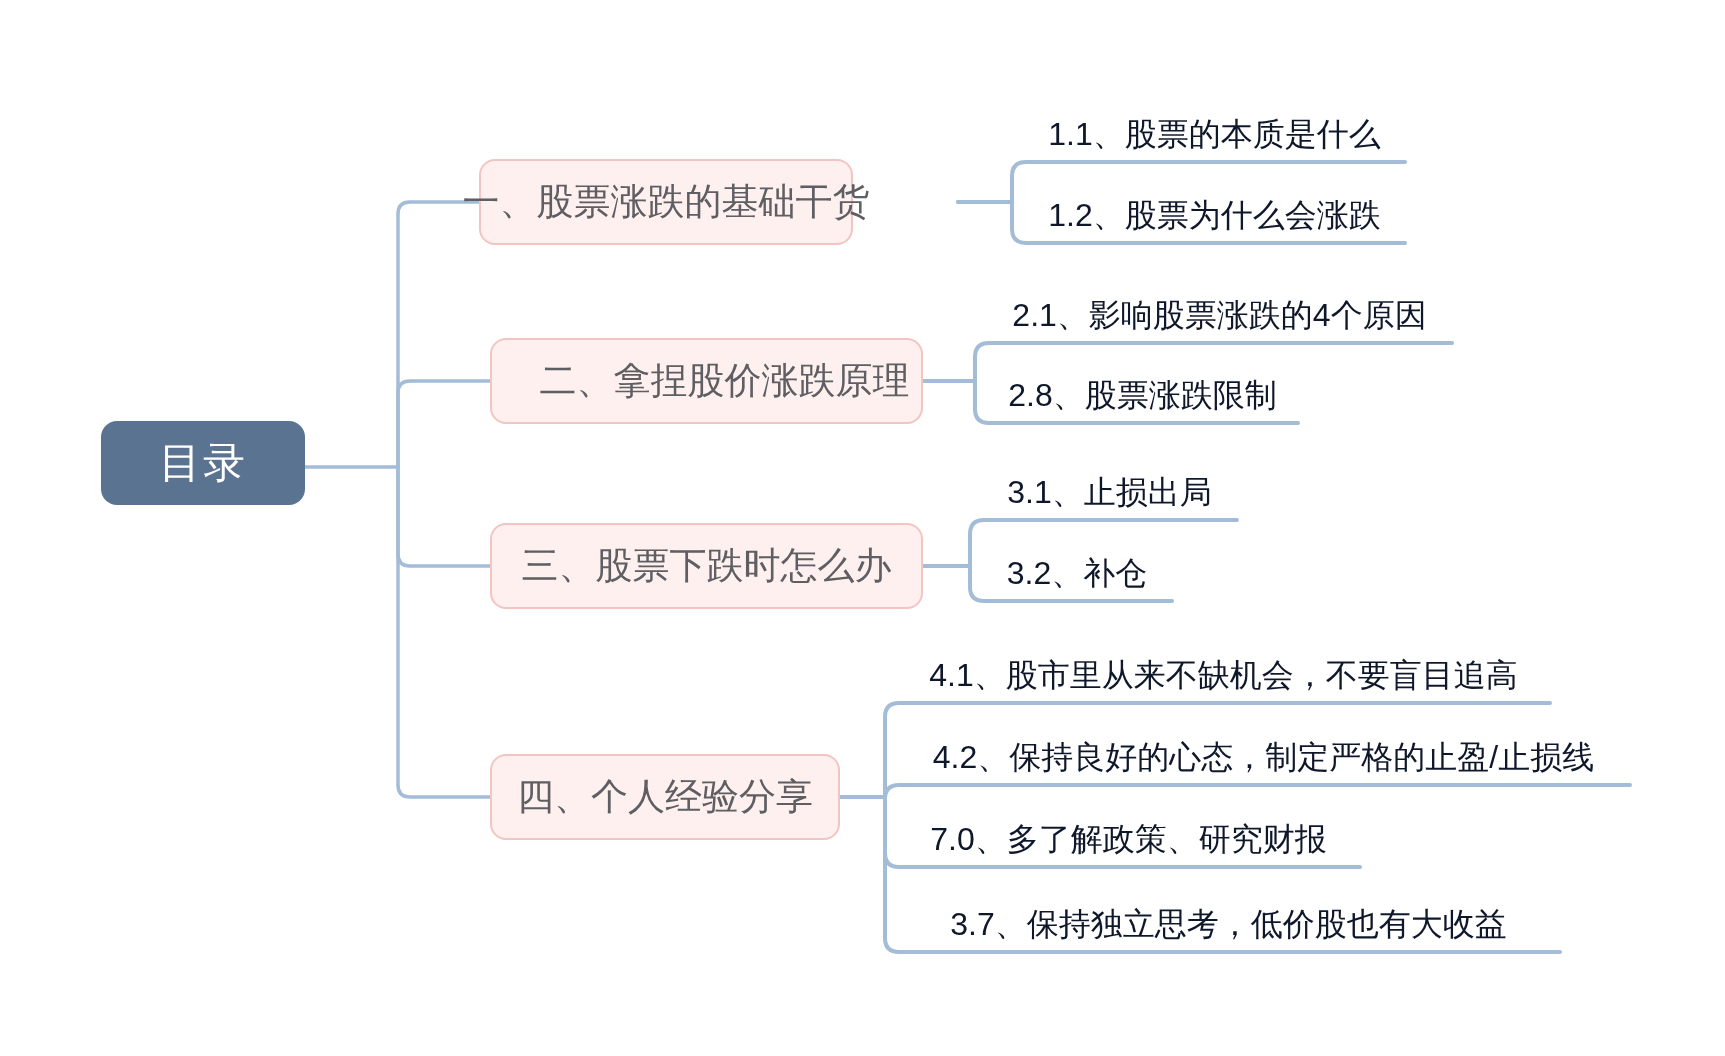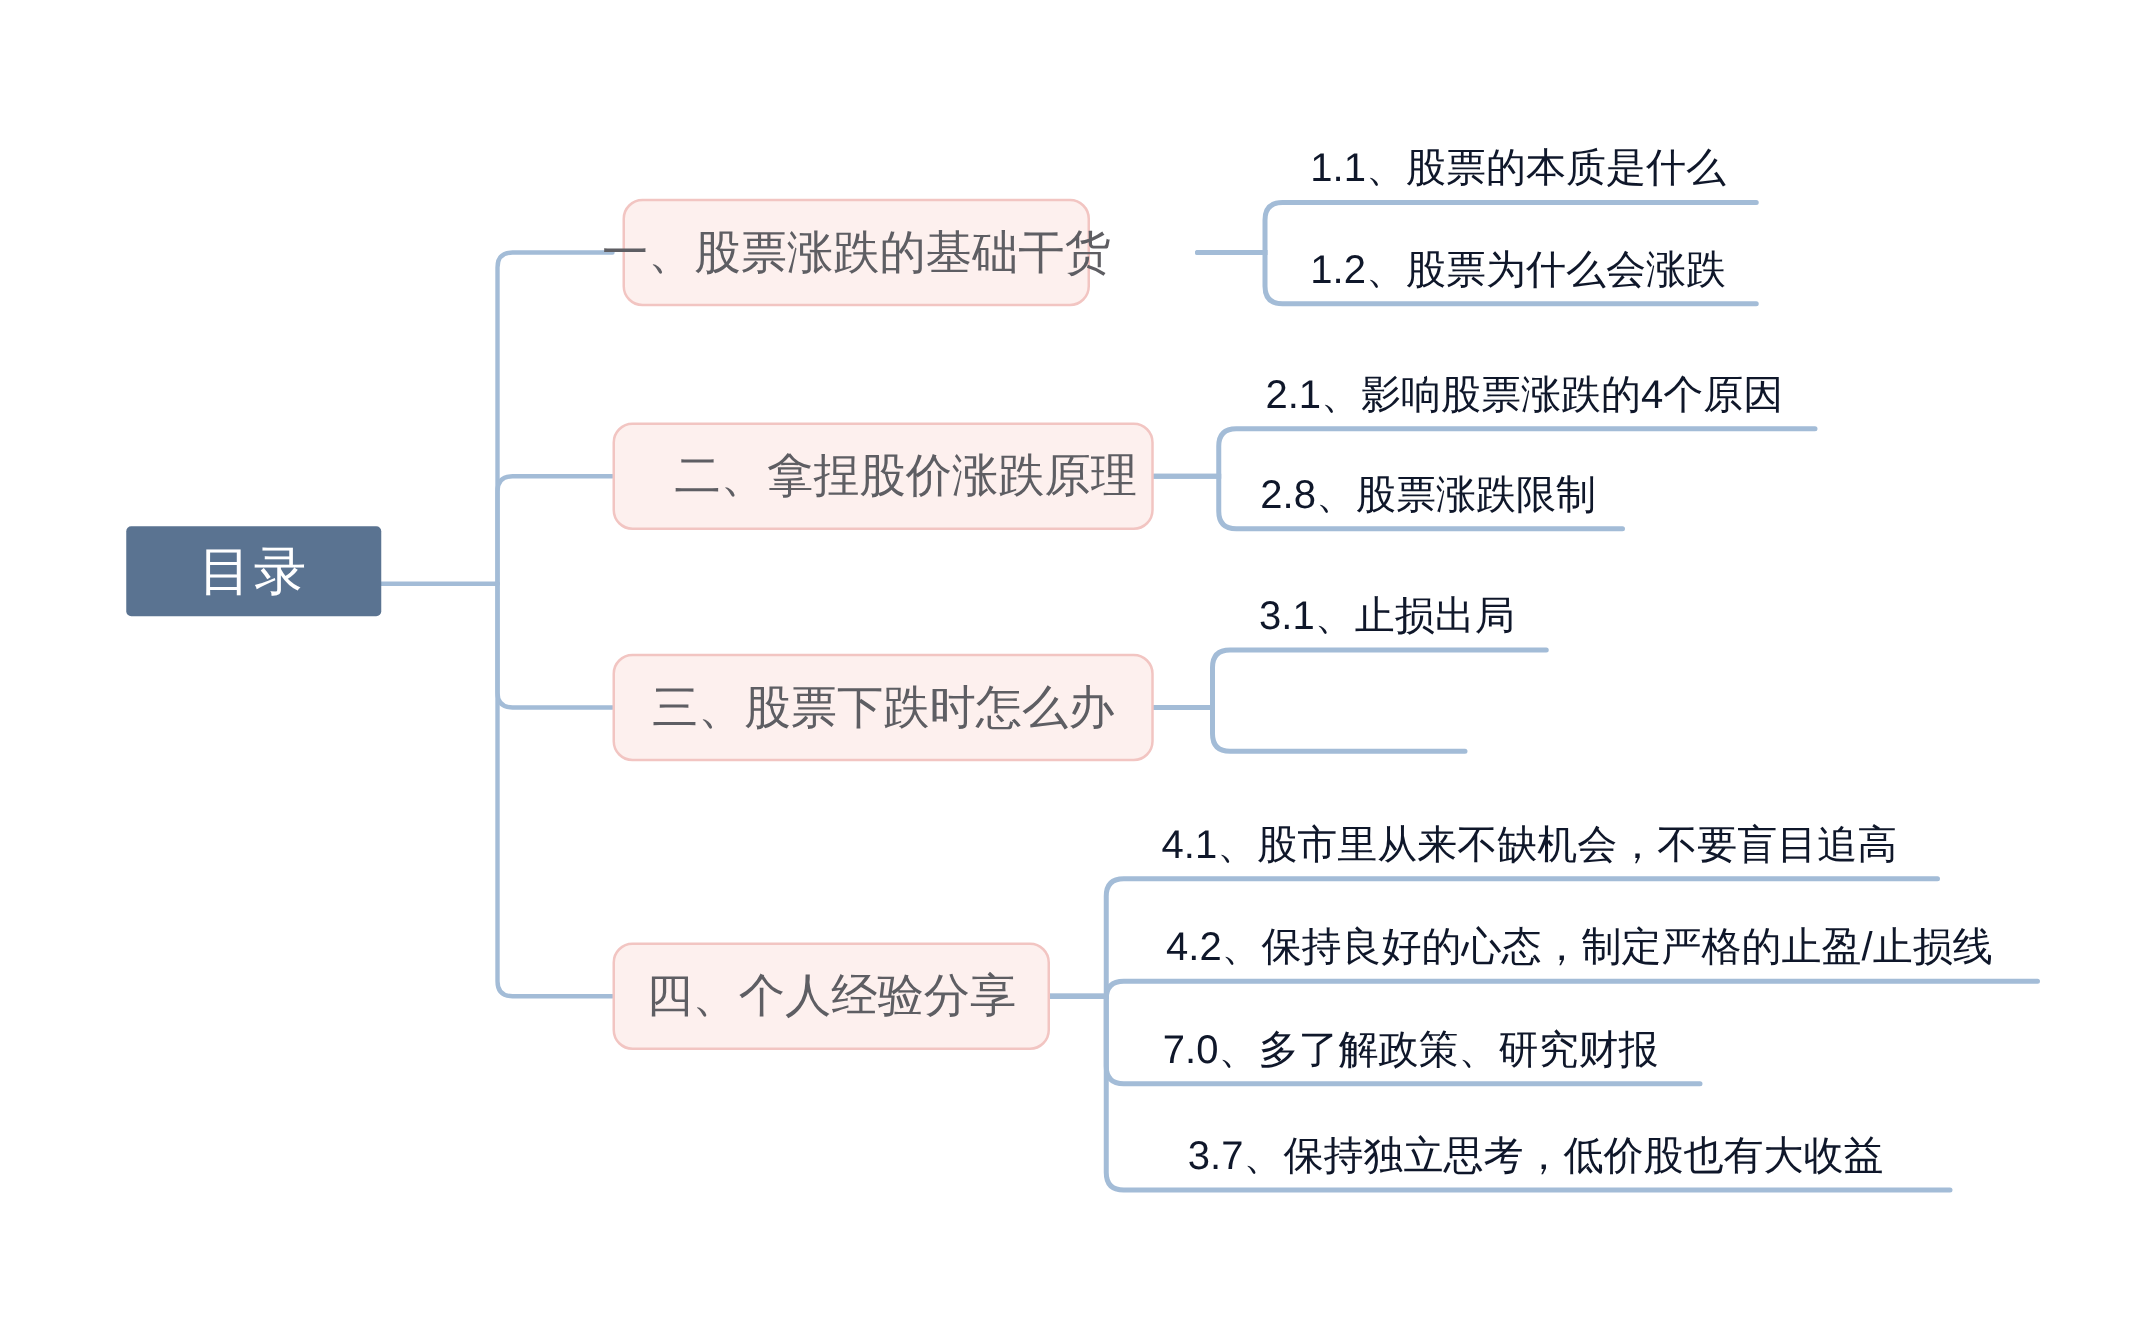--- a/index.html
+++ b/index.html
@@ -24,36 +24,36 @@
     position: absolute;
     display: flex;
     align-items: center;
     justify-content: center;
     box-sizing: border-box;
     white-space: nowrap;
     cursor: default;
   }
   .root-topic {
     left: 101px; top: 421px;
-    width: 204px; height: 72px;
+    width: 204px; height: 84px;
     background: #5a7391;
-    border-radius: 4px;
+    border-radius: 16px;
     color: #ffffff;
     font-size: 42px;
     letter-spacing: 2px;
   }
   .branch-topic {
     background: #fdf0ee;
     border: 2.5px solid #f2c5c2;
     border-radius: 16px;
     color: #5e5e63;
     font-size: 37px;
     height: 86px;
   }
-  .branch-1 { left: 498px; top: 159px; width: 374px; }
+  .branch-1 { left: 479px; top: 159px; width: 374px; }
   .branch-2 { left: 490px; top: 338px; width: 433px; padding-left: 36px; }
   .branch-3 { left: 490px; top: 523px; width: 433px; }
   .branch-4 { left: 490px; top: 754px; width: 350px; }
   .child-topic {
     color: #0f172a;
     font-size: 32px;
     height: 42px;
     justify-content: center;
   }
   .child-1-1 { left: 1024px; top: 114px; width: 381px; }
@@ -103,19 +103,20 @@
   <div class="topic branch-topic branch-3">三、股票下跌时怎么办</div>
   <div class="topic branch-topic branch-4">四、个人经验分享</div>
 
   <div class="topic child-topic child-1-1">1.1、股票的本质是什么</div>
   <div class="topic child-topic child-1-2">1.2、股票为什么会涨跌</div>
 
   <div class="topic child-topic child-2-1">2.1、影响股票涨跌的4个原因</div>
   <div class="topic child-topic child-2-2">2.8、股票涨跌限制</div>
 
   <div class="topic child-topic child-3-1">3.1、止损出局</div>
+  <div class="topic child-topic child-3-2">3.2、补仓</div>
 
   <div class="topic child-topic child-4-1">4.1、股市里从来不缺机会，不要盲目追高</div>
   <div class="topic child-topic child-4-2">4.2、保持良好的心态，制定严格的止盈/止损线</div>
   <div class="topic child-topic child-4-3">7.0、多了解政策、研究财报</div>
   <div class="topic child-topic child-4-4">3.7、保持独立思考，低价股也有大收益</div>
 
 </div>
 
 </body></html>

